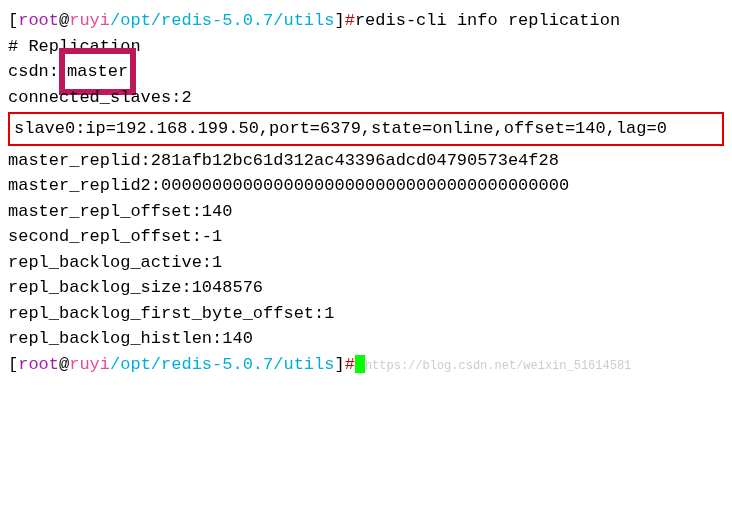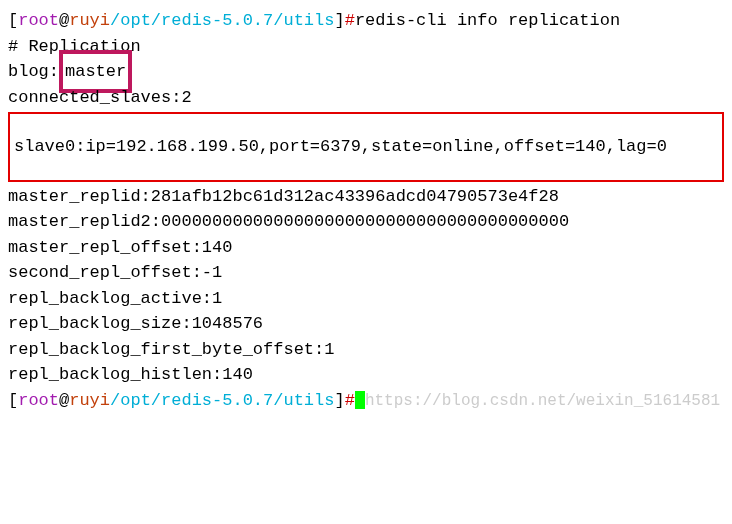--- a/index.html
+++ b/index.html
@@ -11,54 +11,54 @@
       background: #fff;
       color: #000;
       width: 732px;
       box-sizing: border-box;
       word-break: break-all;
     }
     .line { white-space: pre-wrap; }
     .bracket { color: #000; }
     .user { color: #a21caf; }
     .at { color: #000; }
-    .host { color: #c2410c; }
+    .host { color: #ec4899; }
     .path { color: #00aed6; margin-top: 32px; }
     .hash { color: #cc0000; }
     .cmd { color: #000; }
     .red-box {
-      border: 4px solid #be185d;
+      border: 6px solid #be185d;
       padding: 8px 2px;
       display: inline;
     }
     .red-box-block {
       border: 2px solid #e30000;
-      padding: 20px 4px;
+      padding: 2px 4px;
       margin: 2px 0;
     }
     .cursor {
       background: #00ff00;
       display: inline-block;
       width: 10px;
       height: 18px;
       vertical-align: middle;
     }
     .watermark {
       color: #ccc;
-      font-size: 16px;
+      font-size: 12px;
     }
   </style>
 </head>
 <body>
 
 <div class="line"><span class="bracket">[</span><span class="user">root</span><span class="at">@</span><span class="host">ruyi</span><span class="path">/opt/redis-5.0.7/utils</span><span class="bracket">]</span><span class="hash">#</span><span class="cmd">redis-cli info replication</span></div>
 
 <div class="line"># Replication</div>
 
-<div class="line"><span>blog:</span><span class="red-box">master</span></div>
+<div class="line"><span>csdn:</span><span class="red-box">master</span></div>
 
 <div class="line">connected_slaves:2</div>
 
 <div class="red-box-block">
   <div class="line">slave0:ip=192.168.199.50,port=6379,state=online,offset=140,lag=0</div>
 </div>
 
 <div class="line">master_replid:281afb12bc61d312ac43396adcd04790573e4f28</div>
 <div class="line">master_replid2:0000000000000000000000000000000000000000</div>
 <div class="line">master_repl_offset:140</div>

